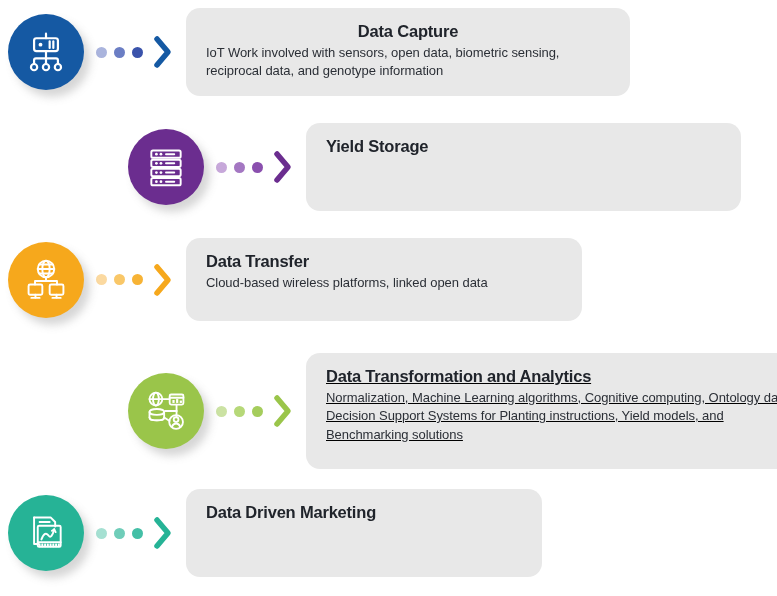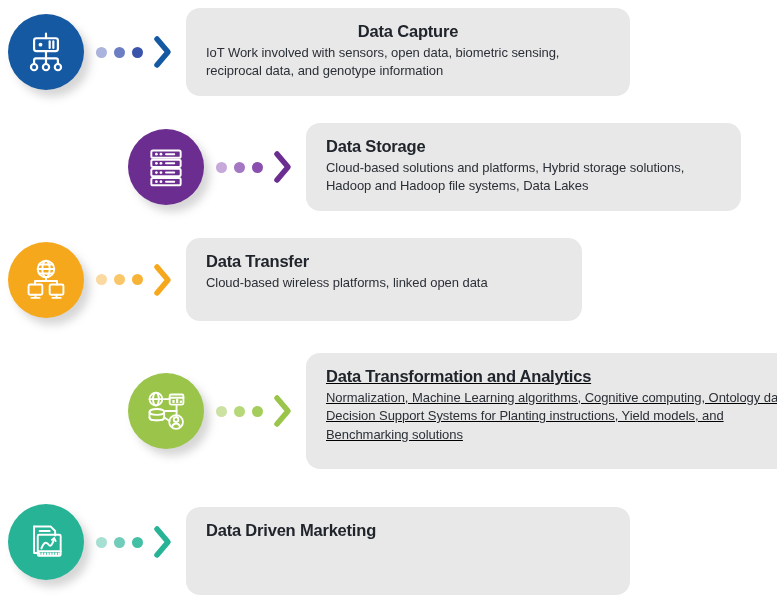--- a/index.html
+++ b/index.html
@@ -102,21 +102,21 @@
   #row-1 { left: 128px; top: 123px; }
   #row-1 .panel { width: 435px; min-height: 88px; }
 
   #row-2 { left: 8px;   top: 238px; }
   #row-2 .panel { width: 396px; min-height: 83px; }
 
   #row-3 { left: 128px; top: 353px; }
   #row-3 .panel { width: 519px; min-height: 116px; text-decoration: underline; }
 
   #row-4 { left: 8px;   top: 489px; }
-  #row-4 .panel { width: 444px; min-height: 88px; margin-top: 18px; }
+  #row-4 .panel { width: 356px; min-height: 88px; }
 </style>
 </head>
 <body>
 
 <div id="stage">
 
   <div class="row" id="row-0">
     <div class="icon-wrap">
       <div class="circle" id="circle-0" style="background: rgb(21, 89, 163);">
         <svg viewBox="0 0 48 48" fill="none" stroke="#ffffff" stroke-width="2.4" stroke-linecap="round" stroke-linejoin="round">
@@ -177,22 +177,21 @@
     <div class="connector">
       <span class="dot" id="dot-1-0" style="background: rgb(199, 168, 218);"></span>
       <span class="dot" id="dot-1-1" style="background: rgb(164, 119, 194);"></span>
       <span class="dot" id="dot-1-2" style="background: rgb(138, 79, 174);"></span>
       <svg class="chev" id="chev-1" viewBox="0 0 22 34" fill="none" stroke-width="5.5" stroke-linecap="round" stroke-linejoin="round" style="stroke: rgb(107, 45, 143);">
         <polyline points="5,4 16,17 5,30"></polyline>
       </svg>
     </div>
 
     <div class="panel" style="background: rgb(232, 232, 232);">
-      <p class="panel-title" style="color: rgb(32, 36, 43);">Data Storage</p>
-      <p class="panel-desc" style="color: rgb(43, 47, 54);">Cloud-based solutions and platforms, Hybrid storage solutions, Hadoop and Hadoop file systems, Data Lakes</p>
+      <p class="panel-title" style="color: rgb(32, 36, 43);">Yield Storage</p>
     </div>
   </div>
 
   <div class="row" id="row-2">
     <div class="icon-wrap">
       <div class="circle" id="circle-2" style="background: rgb(246, 168, 28);">
         <svg viewBox="0 0 48 48" fill="none" stroke="#ffffff" stroke-width="2.1" stroke-linecap="round" stroke-linejoin="round">
           <circle cx="24" cy="12" r="9"></circle>
           <ellipse cx="24" cy="12" rx="4" ry="9"></ellipse>
           <line x1="15" y1="12" x2="33" y2="12"></line>

